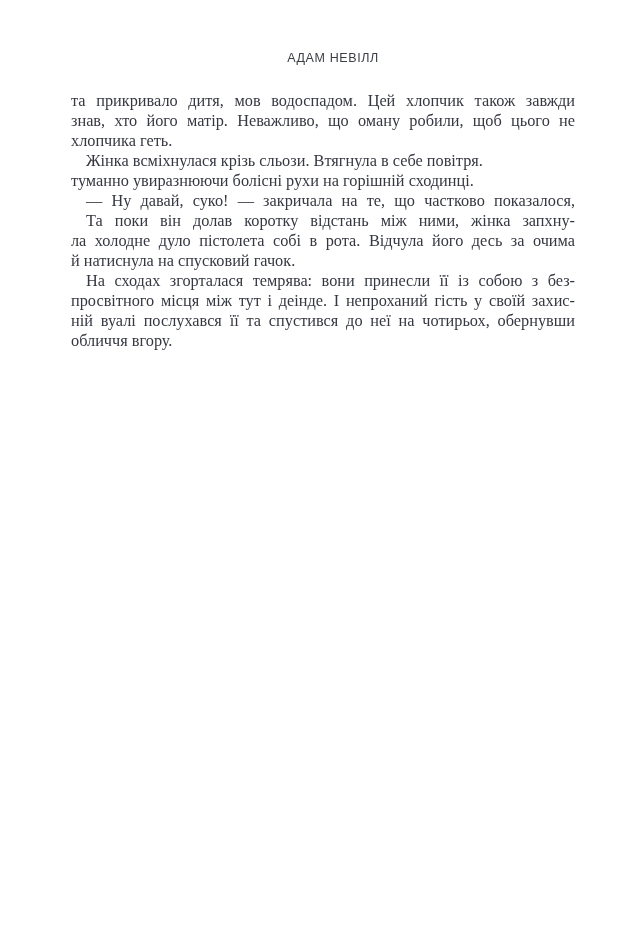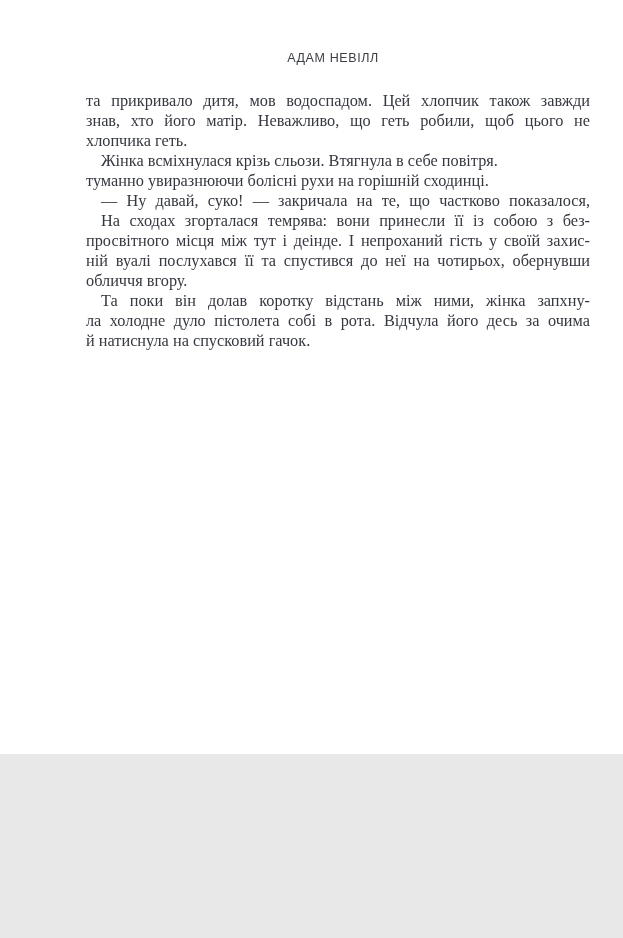--- a/index.html
+++ b/index.html
@@ -3,41 +3,41 @@
 <meta charset="utf-8">
 <style>
   html, body {
     margin: 0;
     padding: 0;
     background: #e8e8e8;
   }
   .page {
     position: relative;
     width: 623px;
-    height: 754px;
+    height: 938px;
     background: #ffffff;
     overflow: hidden;
     font-family: "Liberation Serif", "DejaVu Serif", serif;
   }
   .running-header {
     position: absolute;
     top: 51px;
     left: 81px;
     width: 504px;
     text-align: center;
     font-family: "Liberation Sans", "DejaVu Sans", sans-serif;
     font-size: 12.5px;
     letter-spacing: 0.6px;
     color: #3b3e44;
     white-space: nowrap;
   }
   .text-block {
     position: absolute;
     top: 91px;
-    left: 86px;
+    left: 71px;
     width: 504px;
     color: #353840;
     font-size: 16.3px;
     line-height: 20px;
   }
   .para {
     margin: 0;
     padding: 0;
   }
   .line {
@@ -54,35 +54,35 @@
   }
 </style>
 </head>
 <body>
 
 <div class="page">
   <div class="running-header">АДАМ НЕВІЛЛ</div>
   <div class="text-block" id="text-block">
       <div class="para">
         <div class="line">та прикривало дитя, мов водоспадом. Цей хлопчик також завжди</div>
-        <div class="line">знав, хто його матір. Неважливо, що геть робили, щоб цього не</div>
+        <div class="line">знав, хто його матір. Неважливо, що оману робили, щоб цього не</div>
         <div class="line para-last">хлопчика геть.</div>
       </div>
       <div class="para">
         <div class="line para-last indented">Жінка всміхнулася крізь сльози. Втягнула в себе повітря.</div>
       </div>
       <div class="para">
         <div class="line para-last">туманно увиразнюючи болісні рухи на горішній сходинці.</div>
         <div class="line indented">— Ну давай, суко! — закричала на те, що частково показалося,</div>
       </div>
       <div class="para">
+        <div class="line indented">Та поки він долав коротку відстань між ними, жінка запхну-</div>
+        <div class="line">ла холодне дуло пістолета собі в рота. Відчула його десь за очима</div>
+        <div class="line para-last">й натиснула на спусковий гачок.</div>
+      </div>
+      <div class="para">
         <div class="line indented">На сходах згорталася темрява: вони принесли її із собою з без-</div>
         <div class="line">просвітного місця між тут і деінде. І непроханий гість у своїй захис-</div>
         <div class="line">ній вуалі послухався її та спустився до неї на чотирьох, обернувши</div>
         <div class="line para-last">обличчя вгору.</div>
       </div>
-      <div class="para">
-        <div class="line indented">Та поки він долав коротку відстань між ними, жінка запхну-</div>
-        <div class="line">ла холодне дуло пістолета собі в рота. Відчула його десь за очима</div>
-        <div class="line para-last">й натиснула на спусковий гачок.</div>
-      </div>
     </div>
 </div>
 
 </body></html>

